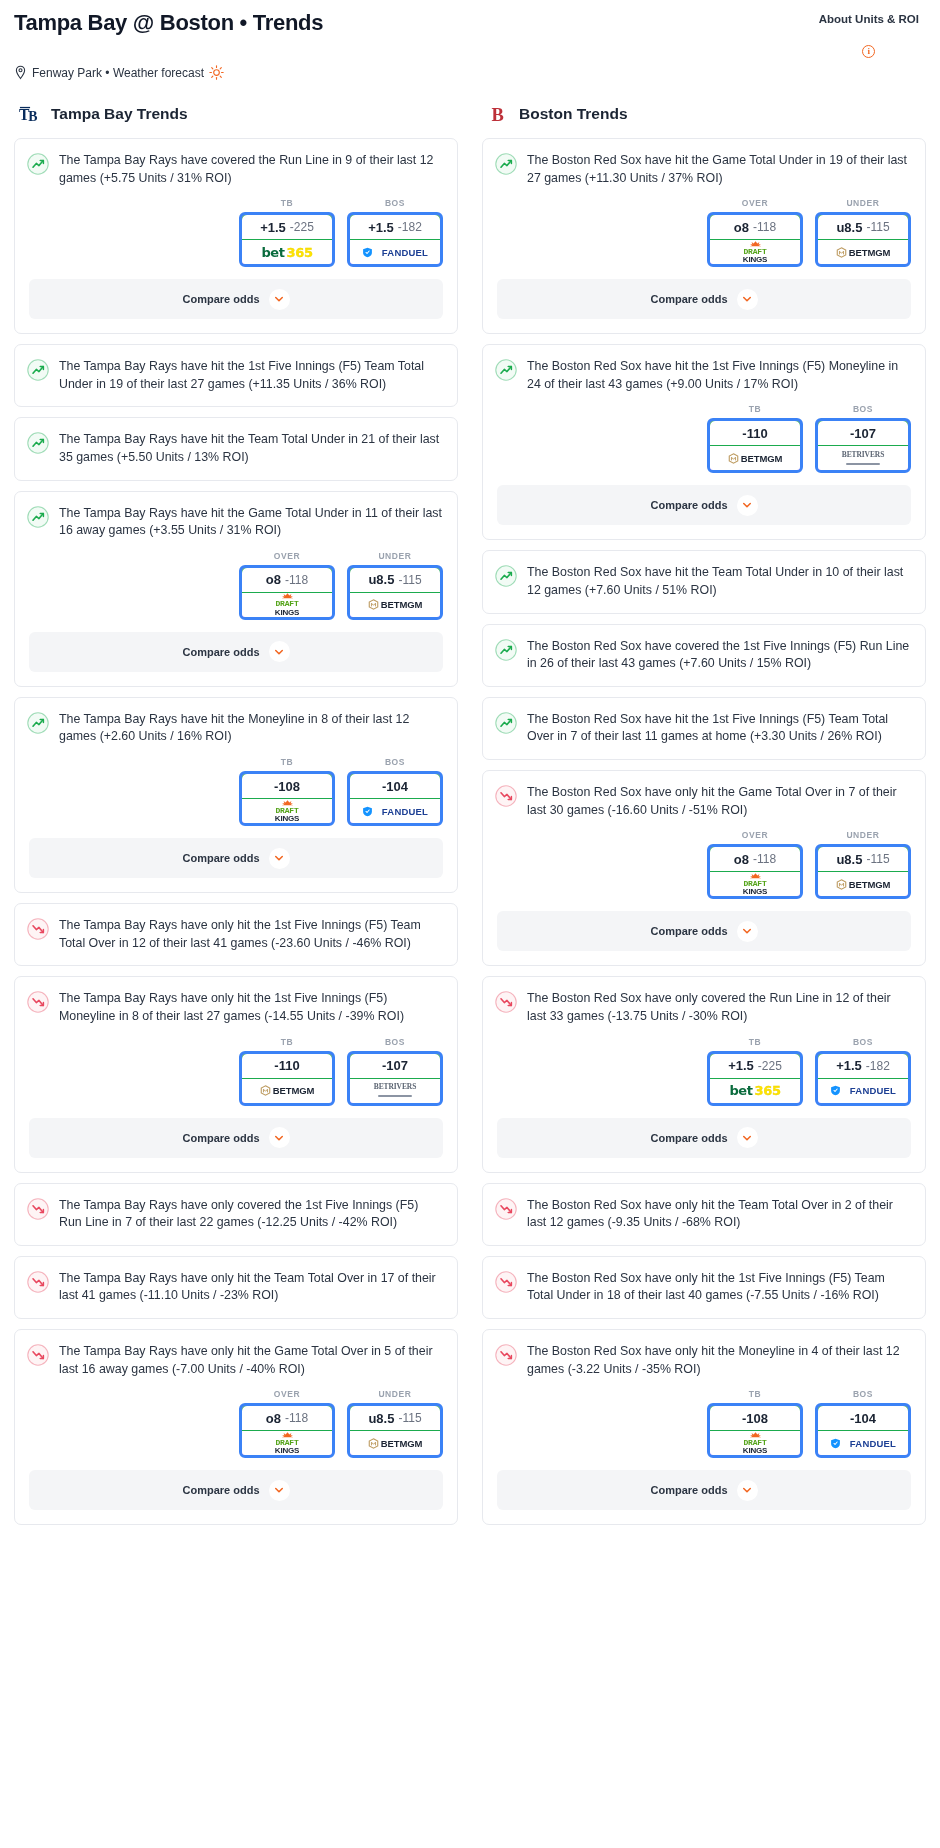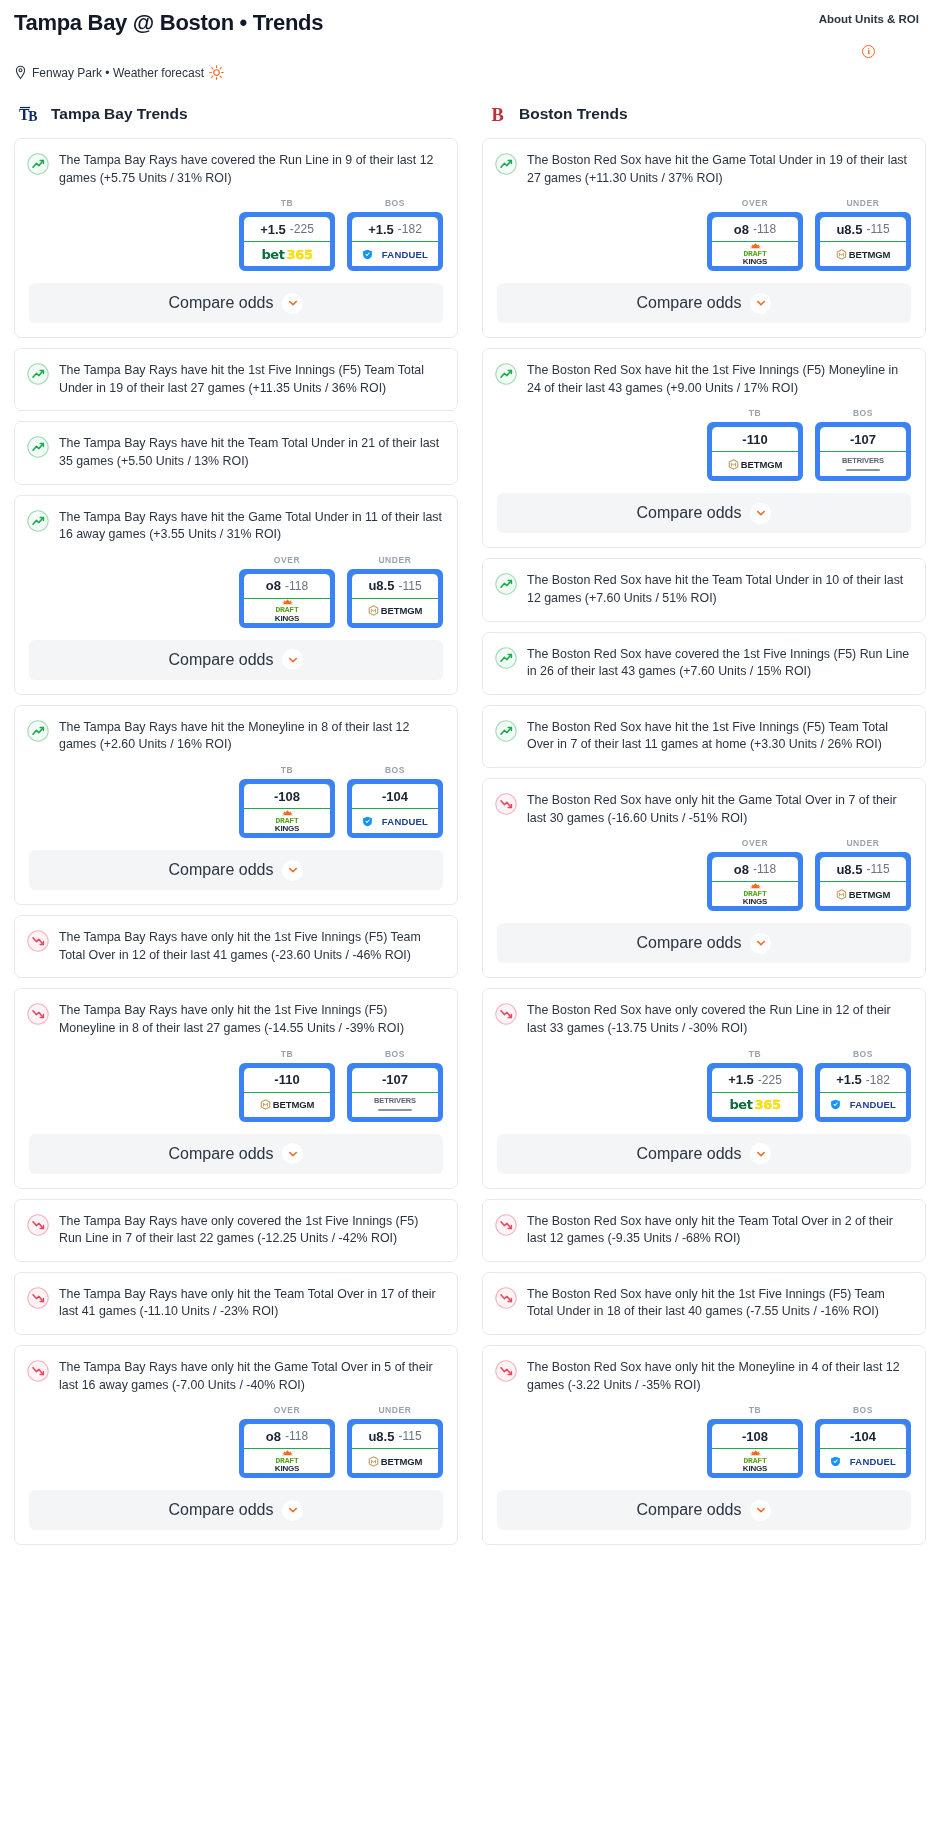--- a/index.html
+++ b/index.html
@@ -112,21 +112,21 @@
   .odds-label {
     text-align: center;
     font-size: 8.5px;
     font-weight: 700;
     letter-spacing: 0.6px;
     color: #9aa2ae;
     margin-bottom: 4px;
     text-transform: uppercase;
   }
   .odds-box {
-    border: 5px solid #3b82f6;
+    border: 3px solid #3b82f6;
     border-radius: 6px;
     overflow: hidden;
     background: #8b5cf6;
   }
   .odds-price {
     border: 1.3px solid #1bab4e;
     border-radius: 6px 6px 0 0;
     margin: -1px -1px 0 -1px;
     height: 26px;
     display: flex;
@@ -150,37 +150,37 @@
   .bk-bet365 { font-size: 13px; font-weight: 800; letter-spacing: -0.4px; font-family: "DejaVu Sans", sans-serif; }
   .bk-bet365 .g { color: #0a6b3d; }
   .bk-bet365 .y { color: #ffe400; -webkit-text-stroke: 0.3px #e8d000; }
   .bk-fd { display: flex; align-items: center; gap: 9px; }
   .bk-fd-txt { font-size: 9.5px; font-weight: 800; letter-spacing: 0.2px; color: #1c3f94; }
   .bk-mgm { display: flex; align-items: center; gap: 2px; }
   .bk-mgm-txt { font-size: 9.5px; font-weight: 800; color: #1b2433; letter-spacing: -0.1px; }
   .bk-dk { display: flex; flex-direction: column; align-items: center; line-height: 0.82; }
   .bk-dk-1 { font-size: 8px; font-weight: 800; color: #53a318; letter-spacing: -0.2px; font-family: Liberation Mono, monospace; }
   .bk-dk-2 { font-size: 8px; font-weight: 800; color: #1b2433; letter-spacing: -0.2px; }
-  .bk-br { display: flex; flex-direction: column; align-items: center; line-height: 0.9; }
+  .bk-br { display: flex; flex-direction: column; align-items: center; line-height: 0.9; font-family: Liberation Serif, serif; }
   .bk-br-txt { font-size: 7.5px; font-weight: 800; color: #5b6472; letter-spacing: -0.1px; }
   .bk-br-bar { width: 34px; height: 2px; background: #8b94a3; margin-top: 2px; border-radius: 1px;}
 
   
   .compare-bar {
     background: #f4f5f7;
     height: 40px;
     margin: 0 14px 14px 14px;
     border-radius: 6px;
     display: flex;
     align-items: center;
     justify-content: center;
     gap: 9px;
     cursor: pointer;
   }
-  .compare-label { font-size: 16px; font-weight: 400; color: #2b3442; }
+  .compare-label { font-size: 11px; font-weight: 700; color: #2b3442; }
   .chev-circle {
     width: 21px; height: 21px;
     border-radius: 50%;
     background: #ffffff;
     display: flex;
     align-items: center;
     justify-content: center;
   }
 </style>
 </head>

